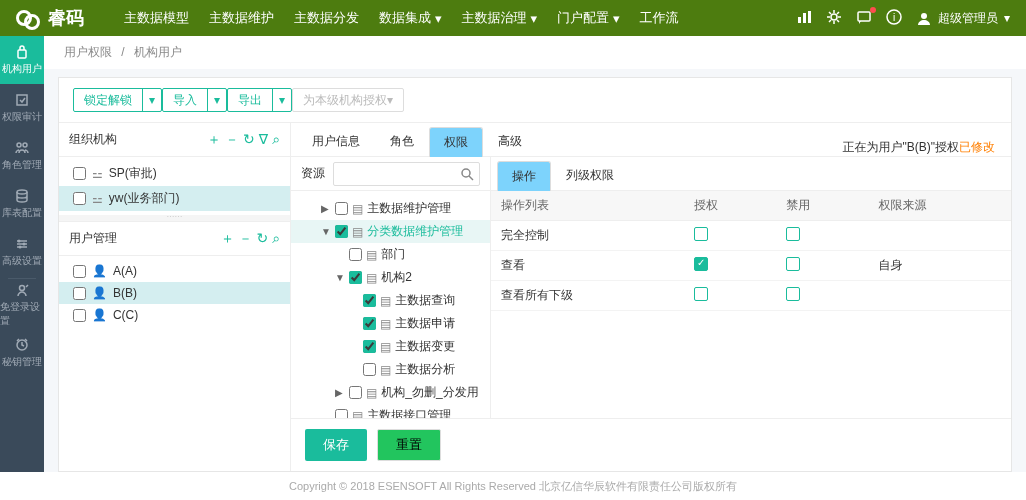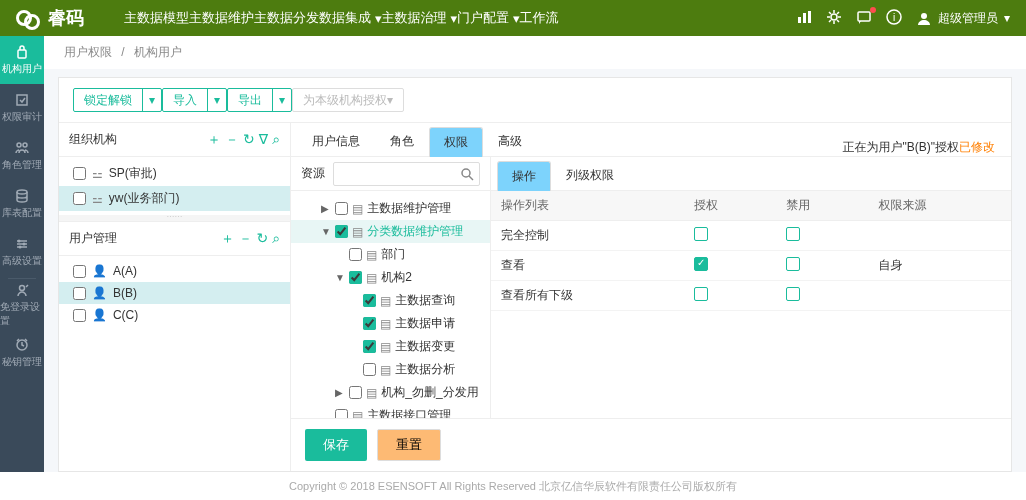--- a/index.html
+++ b/index.html
@@ -4,21 +4,21 @@
 <style>
 * { margin: 0; padding: 0; box-sizing: border-box; font-family: "Microsoft YaHei", sans-serif; }
 body { font-size: 12px; color: #333; background: #fff; width: 1026px; height: 500px; overflow: hidden; }
 
 .header { height: 36px; background: #4d7c0f; display: flex; align-items: center; padding: 0 16px; color: #fff; }
 .logo { display: flex; align-items: center; font-size: 18px; font-weight: bold; margin-right: 40px; }
 .logo-icon { width: 24px; height: 16px; margin-right: 8px; position: relative; }
 .logo-icon::before, .logo-icon::after { content: ''; position: absolute; border-radius: 50%; border: 3px solid #fff; }
 .logo-icon::before { width: 10px; height: 10px; left: 0; top: 0; }
 .logo-icon::after { width: 10px; height: 10px; right: 0; top: 4px; }
-.topnav { display: flex; flex: 1; }
+.topnav { display: flex; gap: 20px; flex: 1; }
 .topnav-item { color: #fff; cursor: pointer; font-size: 13px; display: flex; align-items: center; gap: 4px; }
 .topnav-right { display: flex; align-items: center; gap: 14px; }
 .topnav-right svg { fill: #fff; cursor: pointer; }
 .user-area { display: flex; align-items: center; gap: 6px; color: #fff; font-size: 12px; cursor: pointer; }
 .red-dot { width: 6px; height: 6px; background: #ff4d4f; border-radius: 50%; position: absolute; top: -2px; right: -4px; }
 .icon-wrap { position: relative; }
 
 .body { display: flex; height: calc(100% - 36px - 28px); }
 .sidebar { width: 44px; background: #3a4a5a; display: flex; flex-direction: column; }
 .sidebar-item { height: 48px; color: #a0aab5; display: flex; flex-direction: column; align-items: center; justify-content: center; gap: 2px; cursor: pointer; font-size: 10px; }
@@ -80,21 +80,21 @@
 .ops-tabs { display: flex; border-bottom: 1px solid #eee; height: 34px; align-items: flex-end; padding: 0 6px; }
 .ops-table { width: 100%; border-collapse: collapse; font-size: 12px; }
 .ops-table th { background: #f7f7f7; text-align: left; padding: 6px 10px; font-weight: normal; color: #666; border-bottom: 1px solid #eee; }
 .ops-table td { padding: 6px 10px; border-bottom: 1px solid #f3f3f3; }
 .cb { width: 14px; height: 14px; border: 1px solid #1abc9c; display: inline-block; border-radius: 2px; position: relative; cursor: pointer; }
 .cb.checked { background: #1abc9c; }
 .cb.checked::after { content: '✓'; color: #fff; font-size: 10px; position: absolute; top: -1px; left: 2px; }
 
 .action-bar { padding: 10px 14px; border-top: 1px solid #eee; display: flex; gap: 10px; }
 .btn-primary { background: #1abc9c; color: #fff; border: none; padding: 6px 18px; border-radius: 2px; cursor: pointer; font-size: 13px; }
-.btn-default { background: #fdba74; border: 1px solid #ddd; padding: 6px 18px; border-radius: 2px; cursor: pointer; font-size: 13px; }
+.btn-default { background: #22c55e; border: 1px solid #ddd; padding: 6px 18px; border-radius: 2px; cursor: pointer; font-size: 13px; }
 
 .footer { height: 28px; display: flex; align-items: center; justify-content: center; font-size: 11px; color: #aaa; background: #fff; }
 .drag-handle { height: 6px; background: #f5f5f5; cursor: ns-resize; text-align: center; color: #ccc; font-size: 8px; line-height: 4px; }
 </style>
 </head>
 <body>
 
 <div class="header">
   <div class="logo">
     <span class="logo-icon"></span>

